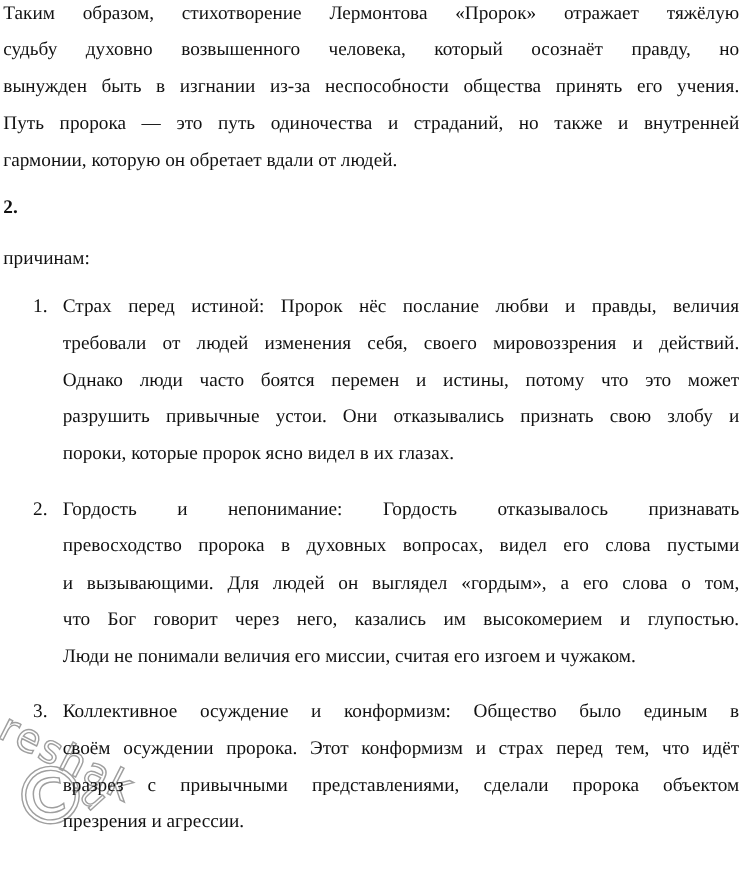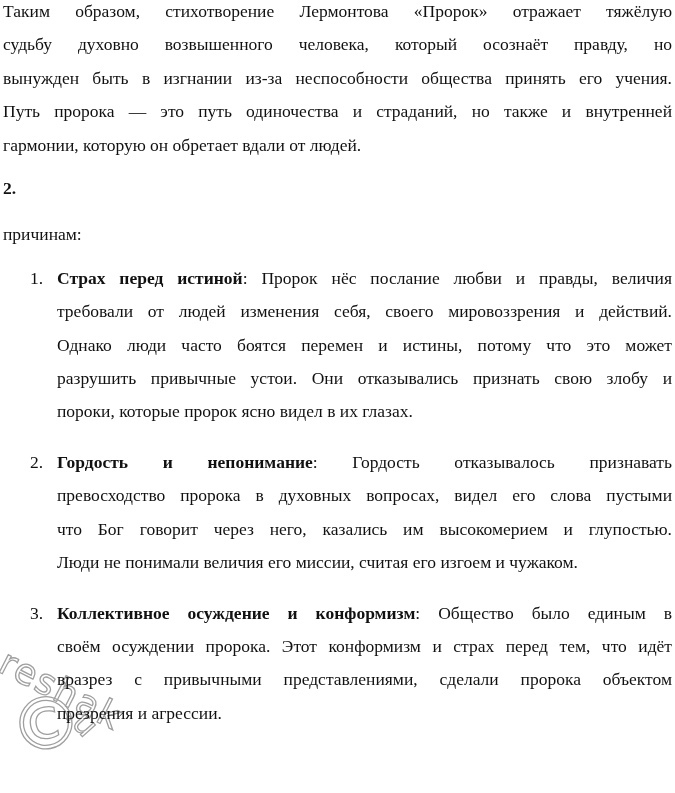--- a/index.html
+++ b/index.html
@@ -41,21 +41,21 @@
     position: relative;
     padding-left: 54px;
     margin-bottom: 17px;
   }
   .li:last-child { margin-bottom: 0; }
   .li .num {
     position: absolute;
     left: 27px;
     top: 0;
   }
-  b { font-weight: bold; }
+  b { font-weight: normal; }
 
   
   .watermark {
     position: absolute;
     inset: 0;
     z-index: 0;
     pointer-events: none;
     opacity: 0.85;
   }
   .wm {
@@ -124,20 +124,21 @@
         <div class="line">разрушить привычные устои. Они отказывались признать свою злобу и</div>
         <div class="line last">пороки, которые пророк ясно видел в их глазах.</div>
       </div>
     </div>
 
     <div class="li">
       <span class="num">2.</span>
       <div class="content">
         <div class="line"><b>Гордость и непонимание</b><span>: Гордость отказывалось признавать</span></div>
         <div class="line">превосходство пророка в духовных вопросах, видел его слова пустыми</div>
+        <div class="line">и вызывающими. Для людей он выглядел «гордым», а его слова о том,</div>
         <div class="line">что Бог говорит через него, казались им высокомерием и глупостью.</div>
         <div class="line last">Люди не понимали величия его миссии, считая его изгоем и чужаком.</div>
       </div>
     </div>
 
     <div class="li">
       <span class="num">3.</span>
       <div class="content">
         <div class="line"><b>Коллективное осуждение и конформизм</b><span>: Общество было единым в</span></div>
         <div class="line">своём осуждении пророка. Этот конформизм и страх перед тем, что идёт</div>

